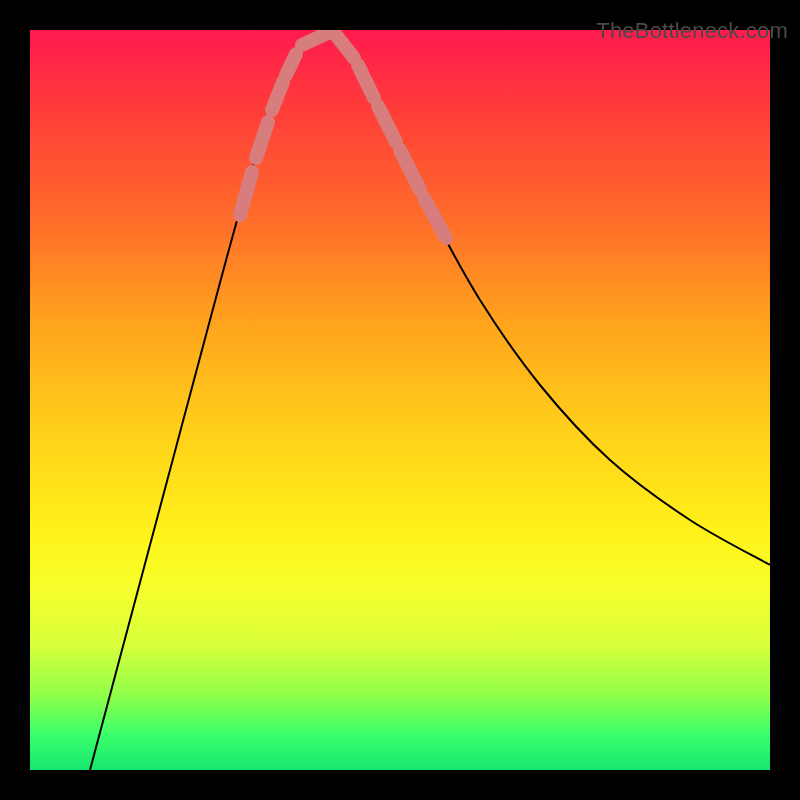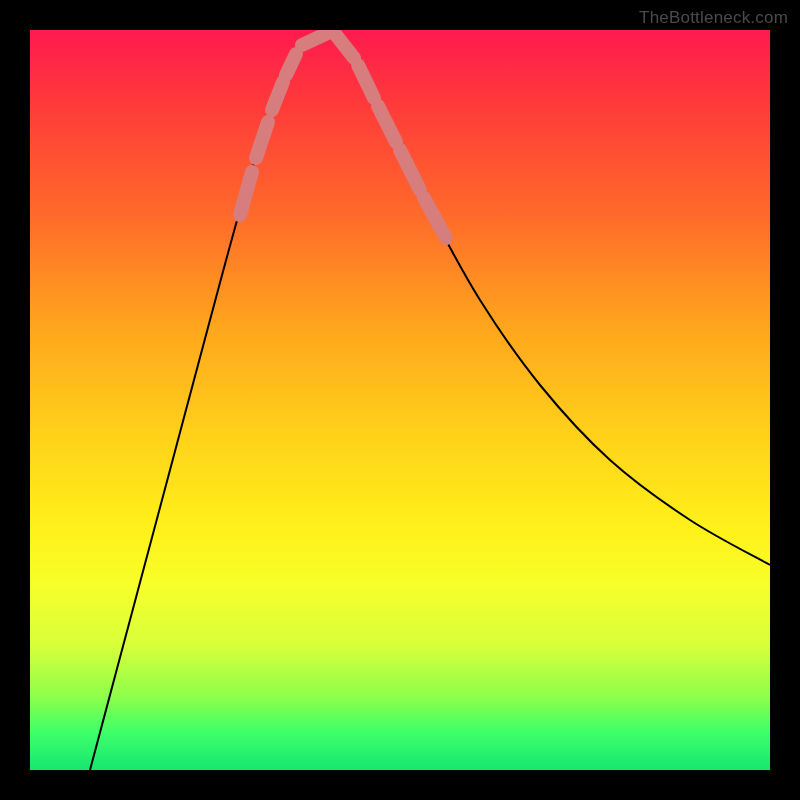--- a/index.html
+++ b/index.html
@@ -22,24 +22,24 @@
       #ffd21a 55%,
       #fff21a 68%,
       #f7ff2a 75%,
       #d8ff3a 83%,
       #8fff4a 90%,
       #3dff6a 95%,
       #16e770 100%);
   }
   .watermark {
     position: absolute;
-    top: 8px;
+    top: 18px;
     right: 12px;
     color: #4a4a4a;
-    font-size: 17px;
+    font-size: 22px;
     font-weight: 500;
     letter-spacing: 0.2px;
     user-select: none;
   }
   svg { position: absolute; left: 0; top: 0; }
   .curve {
     fill: none;
     stroke: #000;
     stroke-width: 2;
   }

